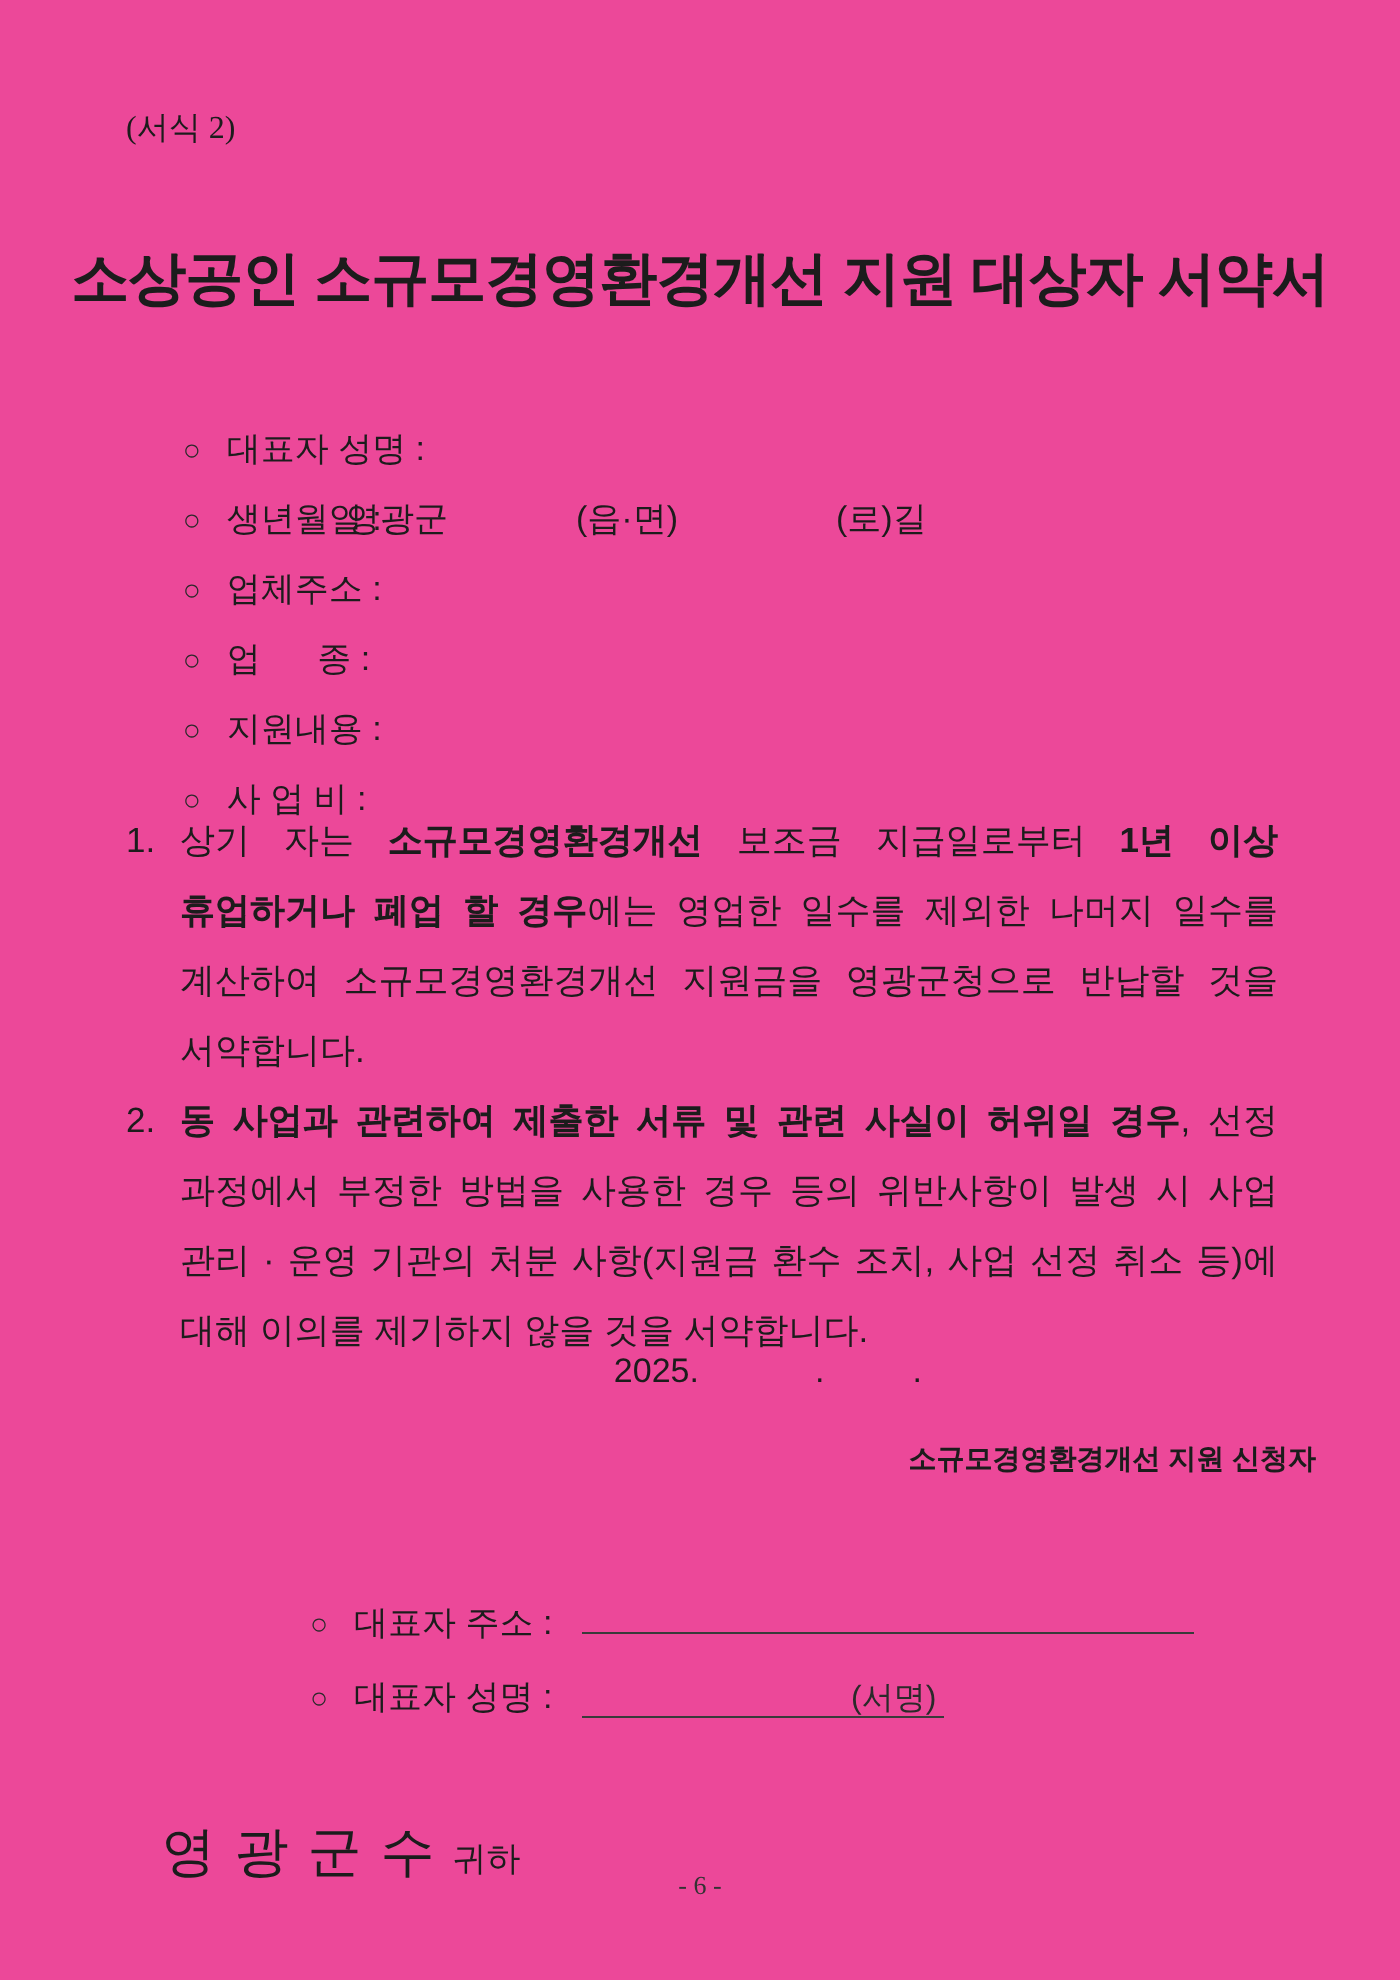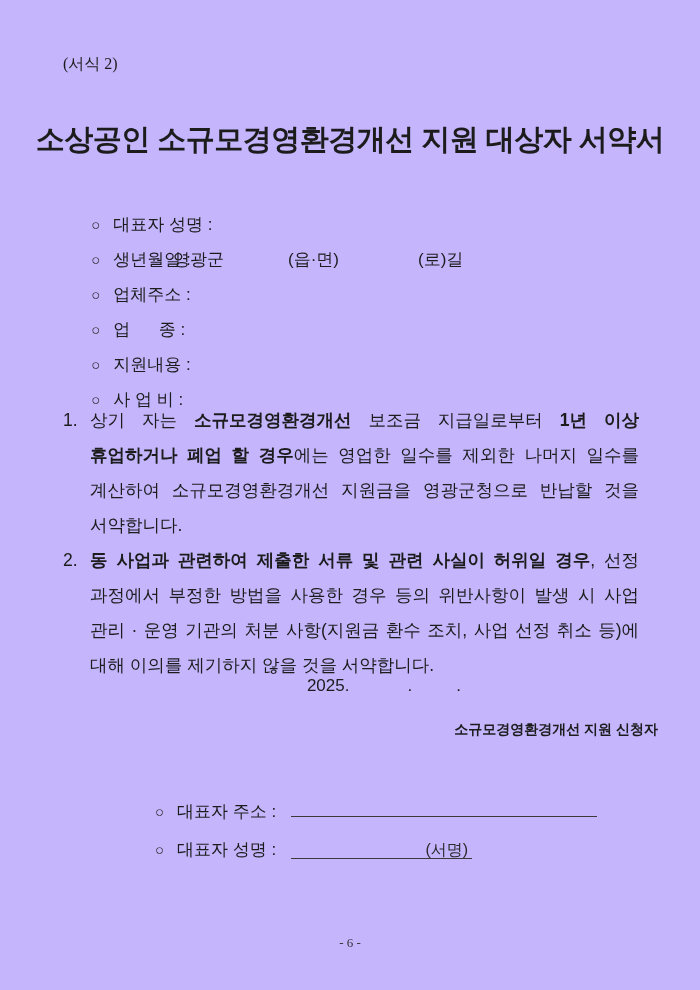--- a/index.html
+++ b/index.html
@@ -4,21 +4,21 @@
 <style>
   html, body {
     margin: 0;
     padding: 0;
     background: #ffffff;
   }
   .page {
     position: relative;
     width: 700px;
     height: 990px;
-    background: #c4b5fd;
+    background: #ec4899;
     color: #1c1c1c;
     font-family: "Liberation Sans", "DejaVu Sans", sans-serif;
     overflow: hidden;
   }
   .bold { font-weight: bold; }
 
   .form-label {
     position: absolute;
     left: 63px;
     top: 54px;
@@ -213,16 +213,19 @@
 
   <div class="sign-rows">
     <div class="sign-row">
       <span class="bullet">○</span><span class="sign-label">대표자 주소 :</span><span class="sign-line sign-line-addr"></span>
     </div>
     <div class="sign-row">
       <span class="bullet">○</span><span class="sign-label">대표자 성명 :</span><span class="sign-line sign-line-name">(서명)</span>
     </div>
   </div>
 
+  <div class="addressee">
+    <span class="addressee-name">영 광 군 수</span><span class="addressee-honorific">귀하</span>
+  </div>
 
   <div class="page-footer">- 6 -</div>
 
 </div>
 
 </body></html>

